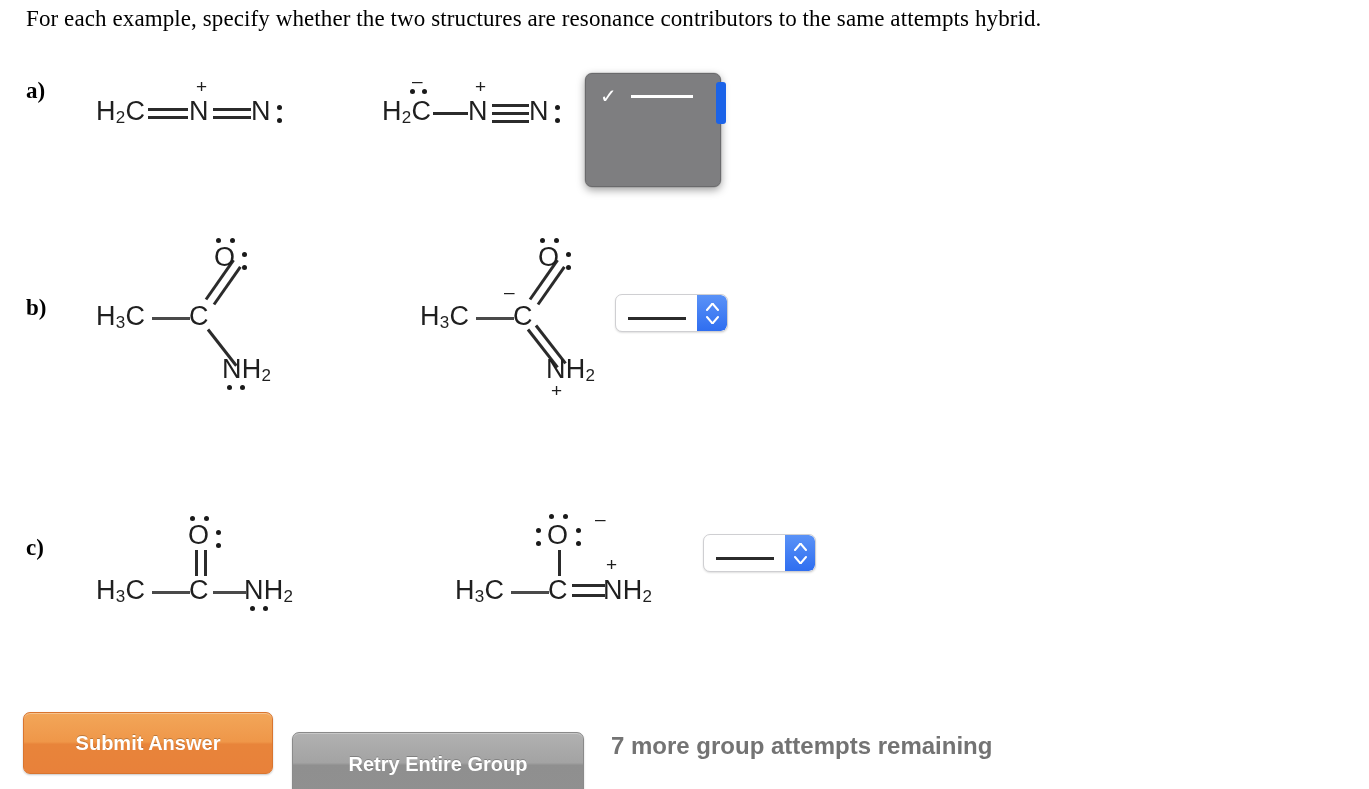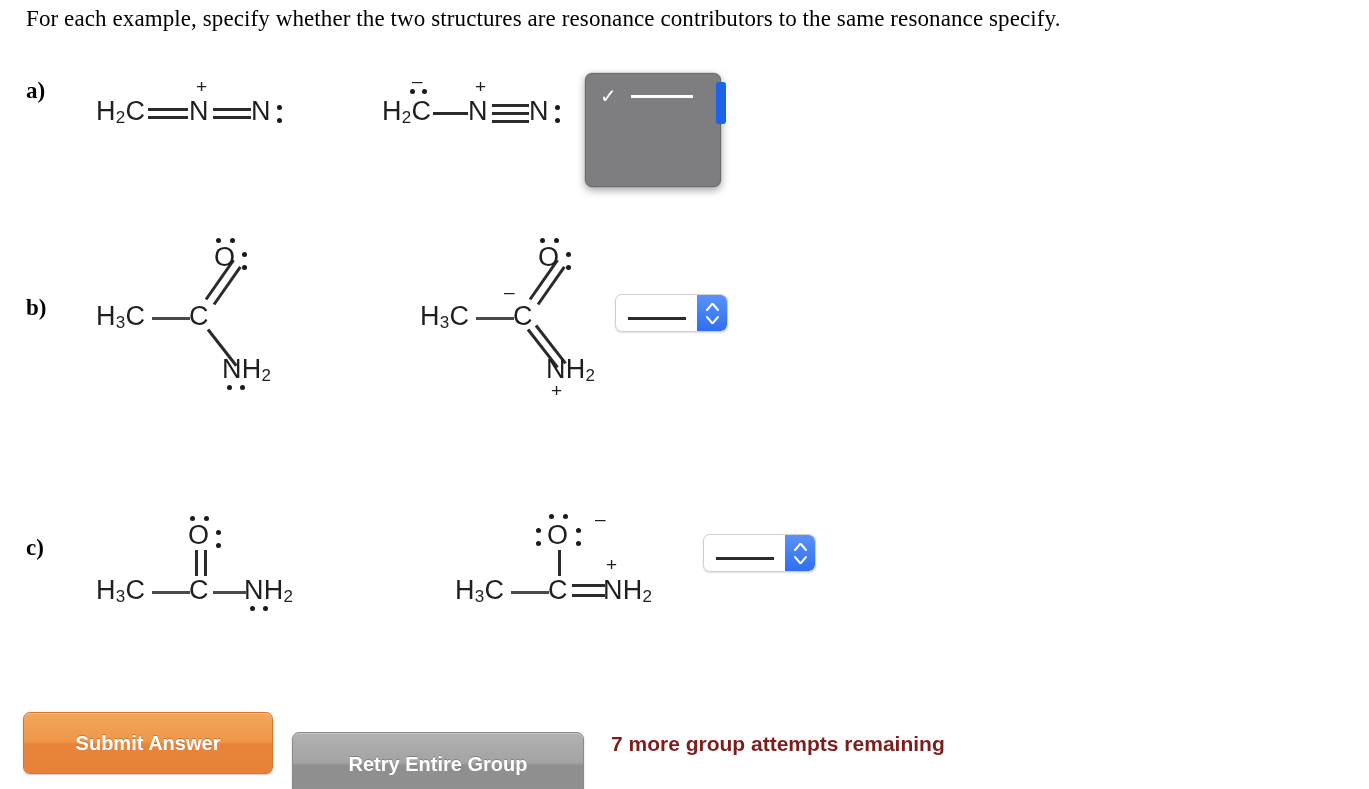--- a/index.html
+++ b/index.html
@@ -178,31 +178,31 @@
     border: 1px solid #d9752f;
     box-shadow: 0 1px 2px rgba(0,0,0,.22), inset 0 1px 0 rgba(255,255,255,.33);
   }
   .btn-retry {
     background: linear-gradient(180deg,#b1b1b1 0%,#a3a3a3 48%,#8f8f8f 52%,#909090 100%);
     border: 1px solid #8a8a8a;
     box-shadow: 0 1px 2px rgba(0,0,0,.22), inset 0 1px 0 rgba(255,255,255,.3);
   }
   .attempts {
     position: absolute;
-    font-size: 21px;
+    font-size: 24px;
     font-weight: bold;
-    color: #7f1d1d;
+    color: #737373;
     font-family: "Liberation Sans", sans-serif;
     white-space: nowrap;
   }
 </style>
 </head>
 <body>
 
-<div class="prompt">For each example, specify whether the two structures are resonance contributors to the same resonance specify.</div>
+<div class="prompt">For each example, specify whether the two structures are resonance contributors to the same attempts hybrid.</div>
 
 <div class="row">
   <div class="row-label" style="left:26px; top:78px;">a)</div>
 
   <div class="struct" style="left:96px; top:96px; width:200px; height:44px;">
     <span class="atom" style="left:0px; top:0px;">H<sub>2</sub>C</span>
     <span class="bond dark" style="left:52px; top:12px; width:40px;"></span>
     <span class="bond dark" style="left:52px; top:20px; width:40px;"></span>
     <span class="atom" style="left:93px; top:0px;">N</span>
     <span class="chg" style="left:100px; top:-20px;">+</span>

